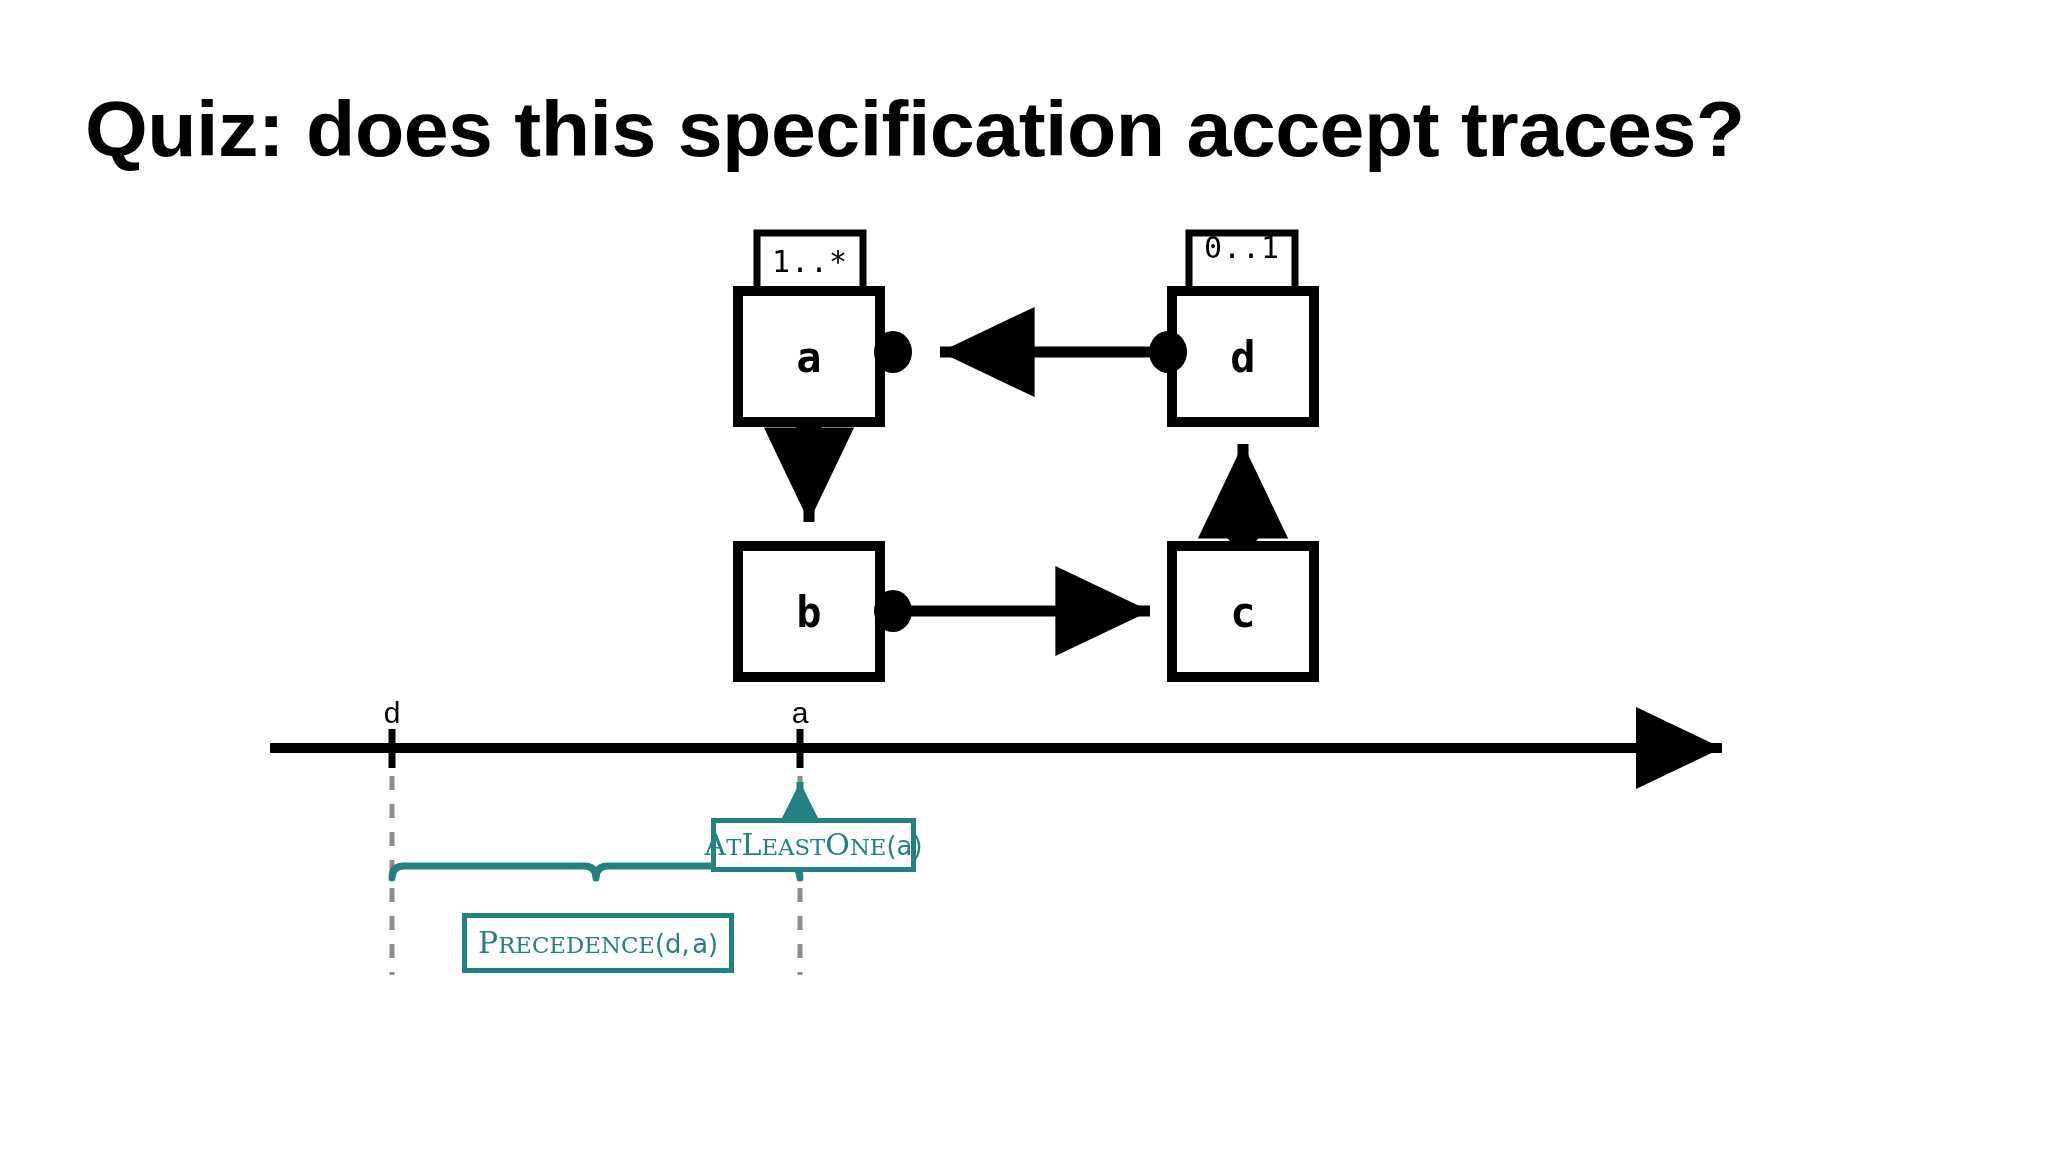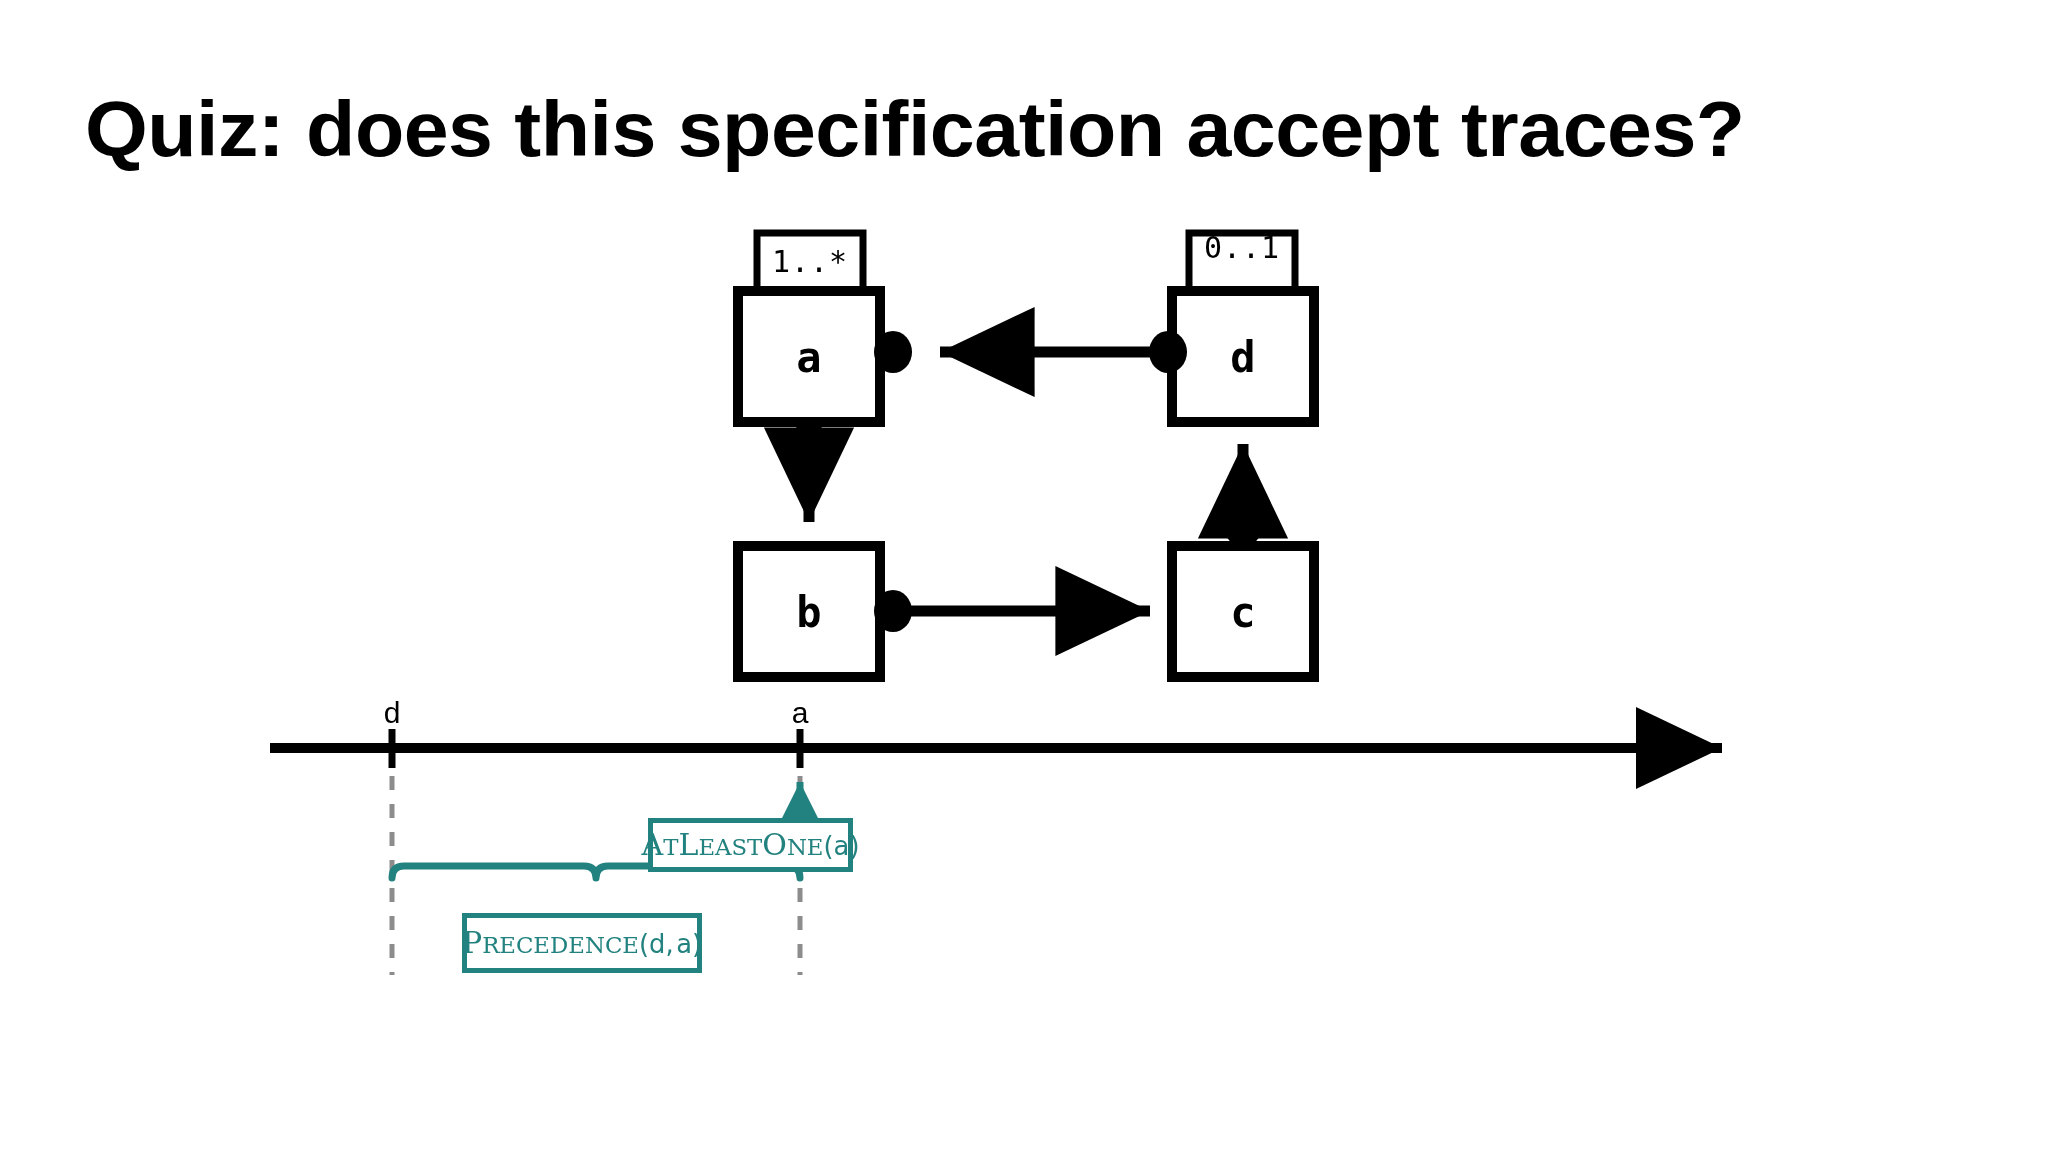--- a/index.html
+++ b/index.html
@@ -176,27 +176,27 @@
   <div class="node-label" style="left:1172px; top:337px; width:142px;">d</div>
   <div class="node-label" style="left:738px; top:592px; width:142px;">b</div>
   <div class="node-label" style="left:1172px; top:592px; width:142px;">c</div>
 
   <div class="card-label" style="left:757px; top:247px; width:106px;">1..*</div>
   <div class="card-label" style="left:1189px; top:233px; width:106px;">0..1</div>
 
   <div class="event-label" style="left:362px; top:698px; width:60px;">d</div>
   <div class="event-label" style="left:770px; top:698px; width:60px;">a</div>
 
-  <div class="constraint-box" style="left:648px; top:818px; width:205px; height:54px;
+  <div class="constraint-box" style="left:711px; top:818px; width:205px; height:54px;
               border:5px solid #22827f;">
     <span class="constraint-text" style="font-size:30px; color:#22827f;">
       <span class="sc"><span class="sc-first">A</span><span class="sc-rest">t</span><span class="sc-first">L</span><span class="sc-rest">east</span><span class="sc-first">O</span><span class="sc-rest">ne</span></span><span class="arg">(a)</span>
     </span>
   </div>
 
-  <div class="constraint-box" style="left:462px; top:913px; width:240px; height:60px;
+  <div class="constraint-box" style="left:462px; top:913px; width:272px; height:60px;
               border:5px solid #22827f;">
     <span class="constraint-text" style="font-size:30px; color:#22827f;">
       <span class="sc"><span class="sc-first">P</span><span class="sc-rest">recedence</span></span><span class="arg">(d, a)</span>
     </span>
   </div>
 
 </div>
 
 </body></html>

